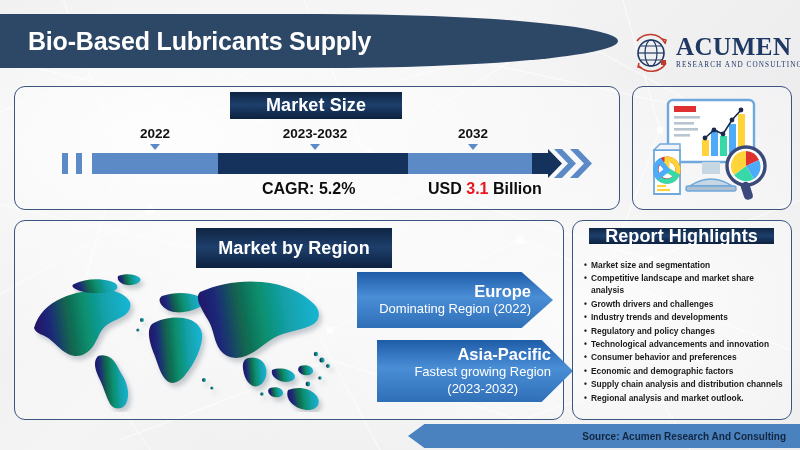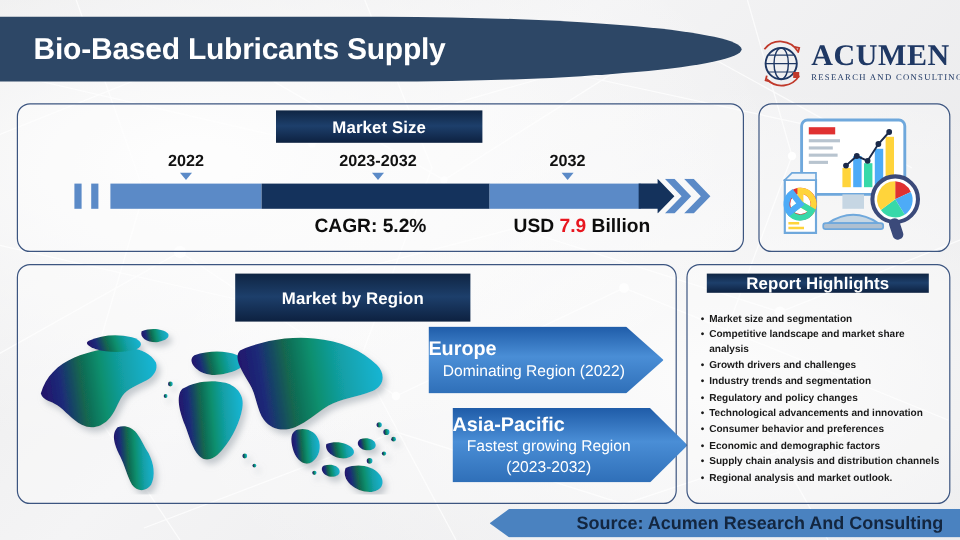--- a/index.html
+++ b/index.html
@@ -83,21 +83,21 @@
   }
   #panel-market { left: 14px;  top: 86px;  width: 604px; height: 122px; }
   #panel-icon   { left: 632px; top: 86px;  width: 158px; height: 122px; }
   #panel-region { left: 14px;  top: 220px; width: 548px; height: 198px; }
   #panel-report { left: 572px; top: 220px; width: 218px; height: 198px; }
   
   .ribbon {
     position: absolute;
     background: linear-gradient(180deg, #0f2543 0%, #1d3f6b 48%, #0d2140 100%);
     color: #ffffff;
-    font-size: 14px;
+    font-size: 18px;
     font-weight: bold;
     display: flex;
     align-items: center;
     justify-content: center;
     letter-spacing: 0.1px;
   }
   #ribbon-market { left: 230px; top: 92px;  width: 172px; height: 27px; }
   #ribbon-region { left: 196px; top: 228px; width: 196px; height: 40px; }
   #ribbon-report { left: 589px; top: 228px; width: 185px; height: 16px; }
   
@@ -126,21 +126,21 @@
     white-space: nowrap;
   }
   .metric .hl { color: #e8161f; }
   
   .region-badge {
     position: absolute;
     background: linear-gradient(180deg, #1f5ca8 0%, #4a8ed6 45%, #2f6fb8 100%);
     clip-path: polygon(0 0, 84% 0, 100% 50%, 84% 100%, 0 100%);
     display: flex;
     flex-direction: column;
-    align-items: flex-start;
+    align-items: flex-end;
     justify-content: center;
     color: #ffffff;
   }
   #badge-europe { left: 357px; top: 272px; width: 196px; height: 56px; }
   #badge-apac   { left: 377px; top: 340px; width: 196px; height: 62px; }
   .badge-title { font-size: 16.5px; font-weight: bold; margin-right: 22px; }
   .badge-sub   { font-size: 13px; font-weight: normal; margin-right: 22px; line-height: 1.25; text-align: center; margin-left: 12px; }
   
   #report-list {
     position: absolute;
@@ -167,21 +167,21 @@
     width: 392px;
     height: 24px;
     background: #4a82c0;
     clip-path: polygon(4.2% 0, 100% 0, 100% 100%, 4.2% 100%, 0 50%);
     display: flex;
     align-items: center;
     justify-content: flex-end;
   }
   .footer-text {
     color: #13263f;
-    font-size: 15px;
+    font-size: 10px;
     font-weight: bold;
     margin-right: 14px;
     white-space: nowrap;
     padding-left: 31px;
   }
 </style>
 </head>
 <body>
 
 <div id="page">
@@ -256,21 +256,21 @@
   <div class="bar-seg" style="left:92px;  width:126px; background:#5b8ac7;"></div>
   <div class="bar-seg" style="left:218px; width:190px; background:#14325c;"></div>
   <div class="bar-seg" style="left:408px; width:126px; background:#5b8ac7;"></div>
   <svg style="position:absolute; left:532px; top:149px;" width="70" height="29" viewBox="0 0 70 29">
     <path d="M0 4 L16 4 L16 0 L30 14.5 L16 29 L16 25 L0 25 Z" fill="#14325c"></path>
     <path d="M30 0 L44 14.5 L30 29 L22 29 L36 14.5 L22 0 Z" fill="#5b8ac7"></path>
     <path d="M46 0 L60 14.5 L46 29 L38 29 L52 14.5 L38 0 Z" fill="#5b8ac7"></path>
   </svg>
 
   <div class="metric" style="left:262px; top:180px;">CAGR: 5.2%</div>
-  <div class="metric" style="left:428px; top:180px;"><span>USD</span> <span class="hl">7.9</span> <span>Billion</span></div>
+  <div class="metric" style="left:428px; top:180px;"><span>USD</span> <span class="hl">3.1</span> <span>Billion</span></div>
 
   <div class="panel" id="panel-icon"></div>
   <svg style="position:absolute; left:646px; top:94px;" width="130" height="108" viewBox="0 0 130 108">
     <rect x="22" y="6" width="86" height="62" rx="5" fill="#ffffff" stroke="#6fa8dc" stroke-width="2.4"></rect>
     <rect x="28" y="12" width="22" height="6" fill="#e03131"></rect>
     <g fill="#b8c4cf">
       <rect x="28" y="22" width="26" height="2.6"></rect>
       <rect x="28" y="28" width="20" height="2.6"></rect>
       <rect x="28" y="34" width="24" height="2.6"></rect>
       <rect x="28" y="40" width="16" height="2.6"></rect>
@@ -391,21 +391,21 @@
       <div class="rl-item">
         <span class="rl-bullet">•</span>
         <span class="rl-text">Competitive landscape and market share analysis</span>
       </div>
       <div class="rl-item">
         <span class="rl-bullet">•</span>
         <span class="rl-text">Growth drivers and challenges</span>
       </div>
       <div class="rl-item">
         <span class="rl-bullet">•</span>
-        <span class="rl-text">Industry trends and segmentation</span>
+        <span class="rl-text">Industry trends and developments</span>
       </div>
       <div class="rl-item">
         <span class="rl-bullet">•</span>
         <span class="rl-text">Regulatory and policy changes</span>
       </div>
       <div class="rl-item">
         <span class="rl-bullet">•</span>
         <span class="rl-text">Technological advancements and innovation</span>
       </div>
       <div class="rl-item">

